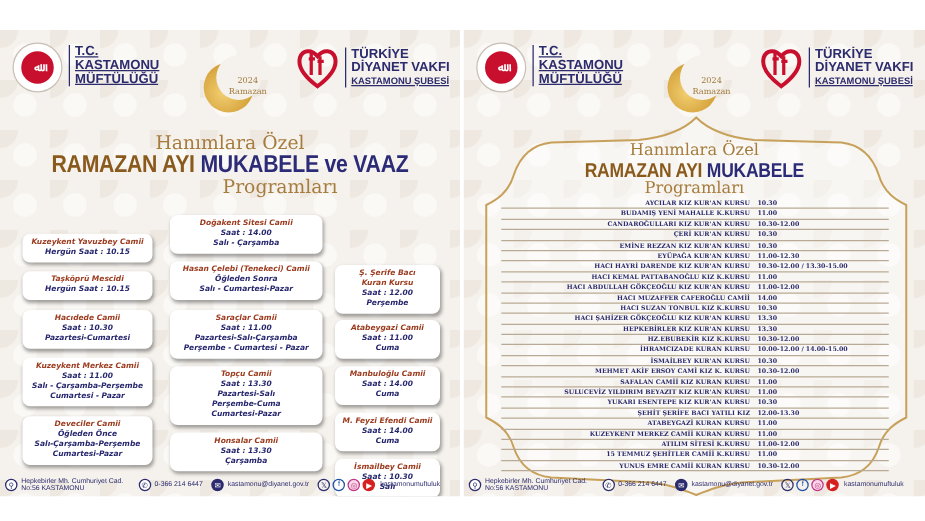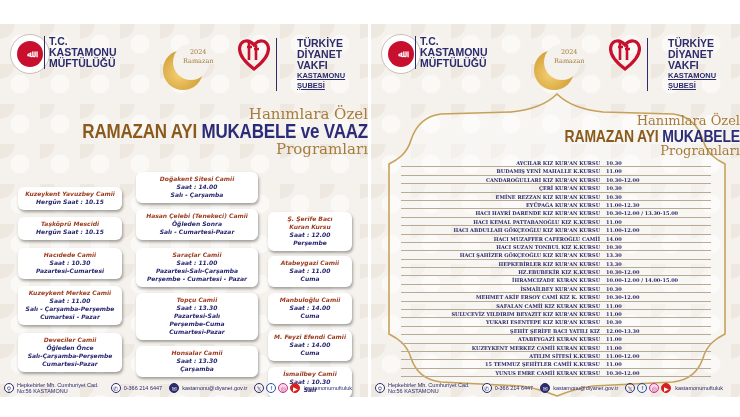--- a/index.html
+++ b/index.html
@@ -22,45 +22,45 @@
   .hdr { position: absolute; top: 6px; left: 0; right: 0; height: 60px; }
   .mufti-seal {
     position: absolute; left: 10px; top: 4px; width: 40px; height: 40px; border-radius: 50%;
     background: #fff; border: 1px solid #c9bfb4; display:flex; align-items:center; justify-content:center;
   }
   .mufti-seal .inner {
     width: 26px; height: 26px; border-radius: 50%; background: #c8102e;
     color: #fff; font-size: 9px; display:flex; align-items:center; justify-content:center; font-weight: bold;
   }
   .mufti-text {
-    position: absolute; left: 44px; top: 6px; border-left: 1.5px solid #2b2b6d; padding-left: 4px;
-    color: #2b2b6d; font-family: "Liberation Sans", sans-serif; font-weight: bold; font-size: 10.5px; line-height: 11px;
+    position: absolute; left: 55px; top: 6px; border-left: 1.5px solid #2b2b6d; padding-left: 4px;
+    color: #2b2b6d; font-family: "Liberation Sans", sans-serif; font-weight: bold; font-size: 10.5px; line-height: 11px; text-decoration: underline;
   }
   .crescent-wrap { position: absolute; left: 155px; top: 10px; width: 60px; height: 58px; }
   .crescent {
     position: absolute; left: 8px; top: 10px; width: 40px; height: 40px; border-radius: 50%;
     background: radial-gradient(circle at 40% 60%, #f3cf72, #c48a1d);
   }
   .crescent-cut {
     position: absolute; left: 18px; top: 4px; width: 36px; height: 36px; border-radius: 50%; background: #f5f1ec;
   }
   .crescent-label {
-    position: absolute; left: 28px; top: 8px; color: #a07a3c; font-family: "DejaVu Serif", serif; font-size: 6.5px; line-height: 9px; text-align: center;
+    position: absolute; left: 28px; top: 20px; color: #a07a3c; font-family: "DejaVu Serif", serif; font-size: 6.5px; line-height: 9px; text-align: center;
   }
   .tdv-logo {
     position: absolute; left: 236px; top: 6px; width: 36px; height: 36px;
   }
   .tdv-text {
-    position: absolute; left: 276px; top: 8px; border-left: 1.5px solid #2b2b6d; padding-left: 20px;
+    position: absolute; left: 276px; top: 8px; border-left: 1.5px solid #2b2b6d; padding-left: 4px;
     color: #2b2b6d; font-family: "Liberation Sans", sans-serif; font-size: 10.5px; line-height: 11px; font-weight: bold;
   }
   .tdv-text .sub { font-size: 7.5px; line-height: 10px; text-decoration: underline; }
 
   
-  .title-block { position: absolute; left: 0; right: 0; text-align: right; }
+  .title-block { position: absolute; left: 0; right: 0; text-align: center; }
   .t-serif { font-family: "DejaVu Serif", serif; color: #a67c3d; font-size: 15px; line-height: 16px; }
   .t-bold { font-family: "Liberation Sans", sans-serif; font-weight: bold; font-size: 17px; line-height: 19px; letter-spacing: -0.2px; transform: scaleY(1.15); }
   .t-gold { color: #8a5a1c; }
   .t-navy { color: #2b2b78; }
 
   
   .card {
     position: absolute; background: #fff; border-radius: 6px;
     box-shadow: 1px 2px 3px rgba(0,0,0,0.35);
     text-align: center; padding: 3px 2px;

